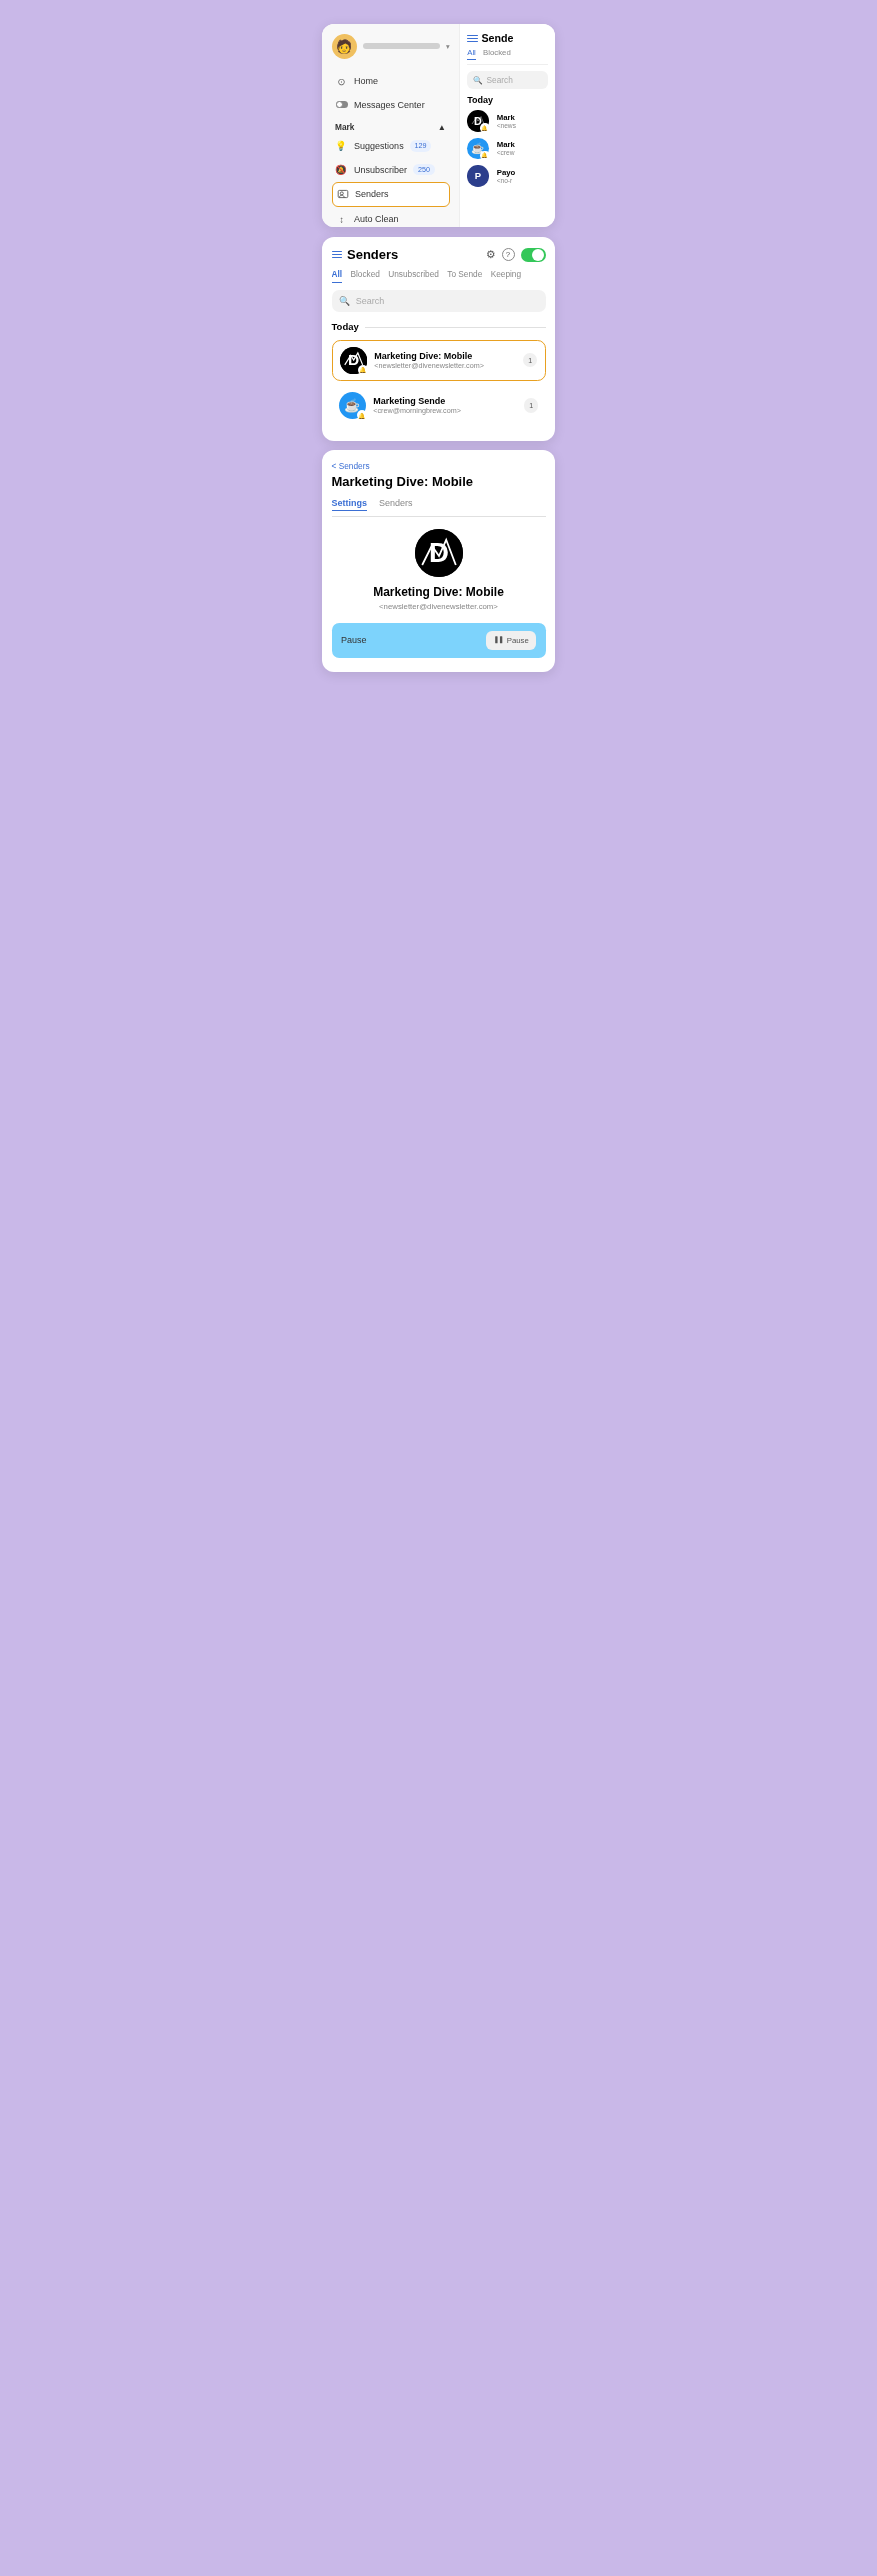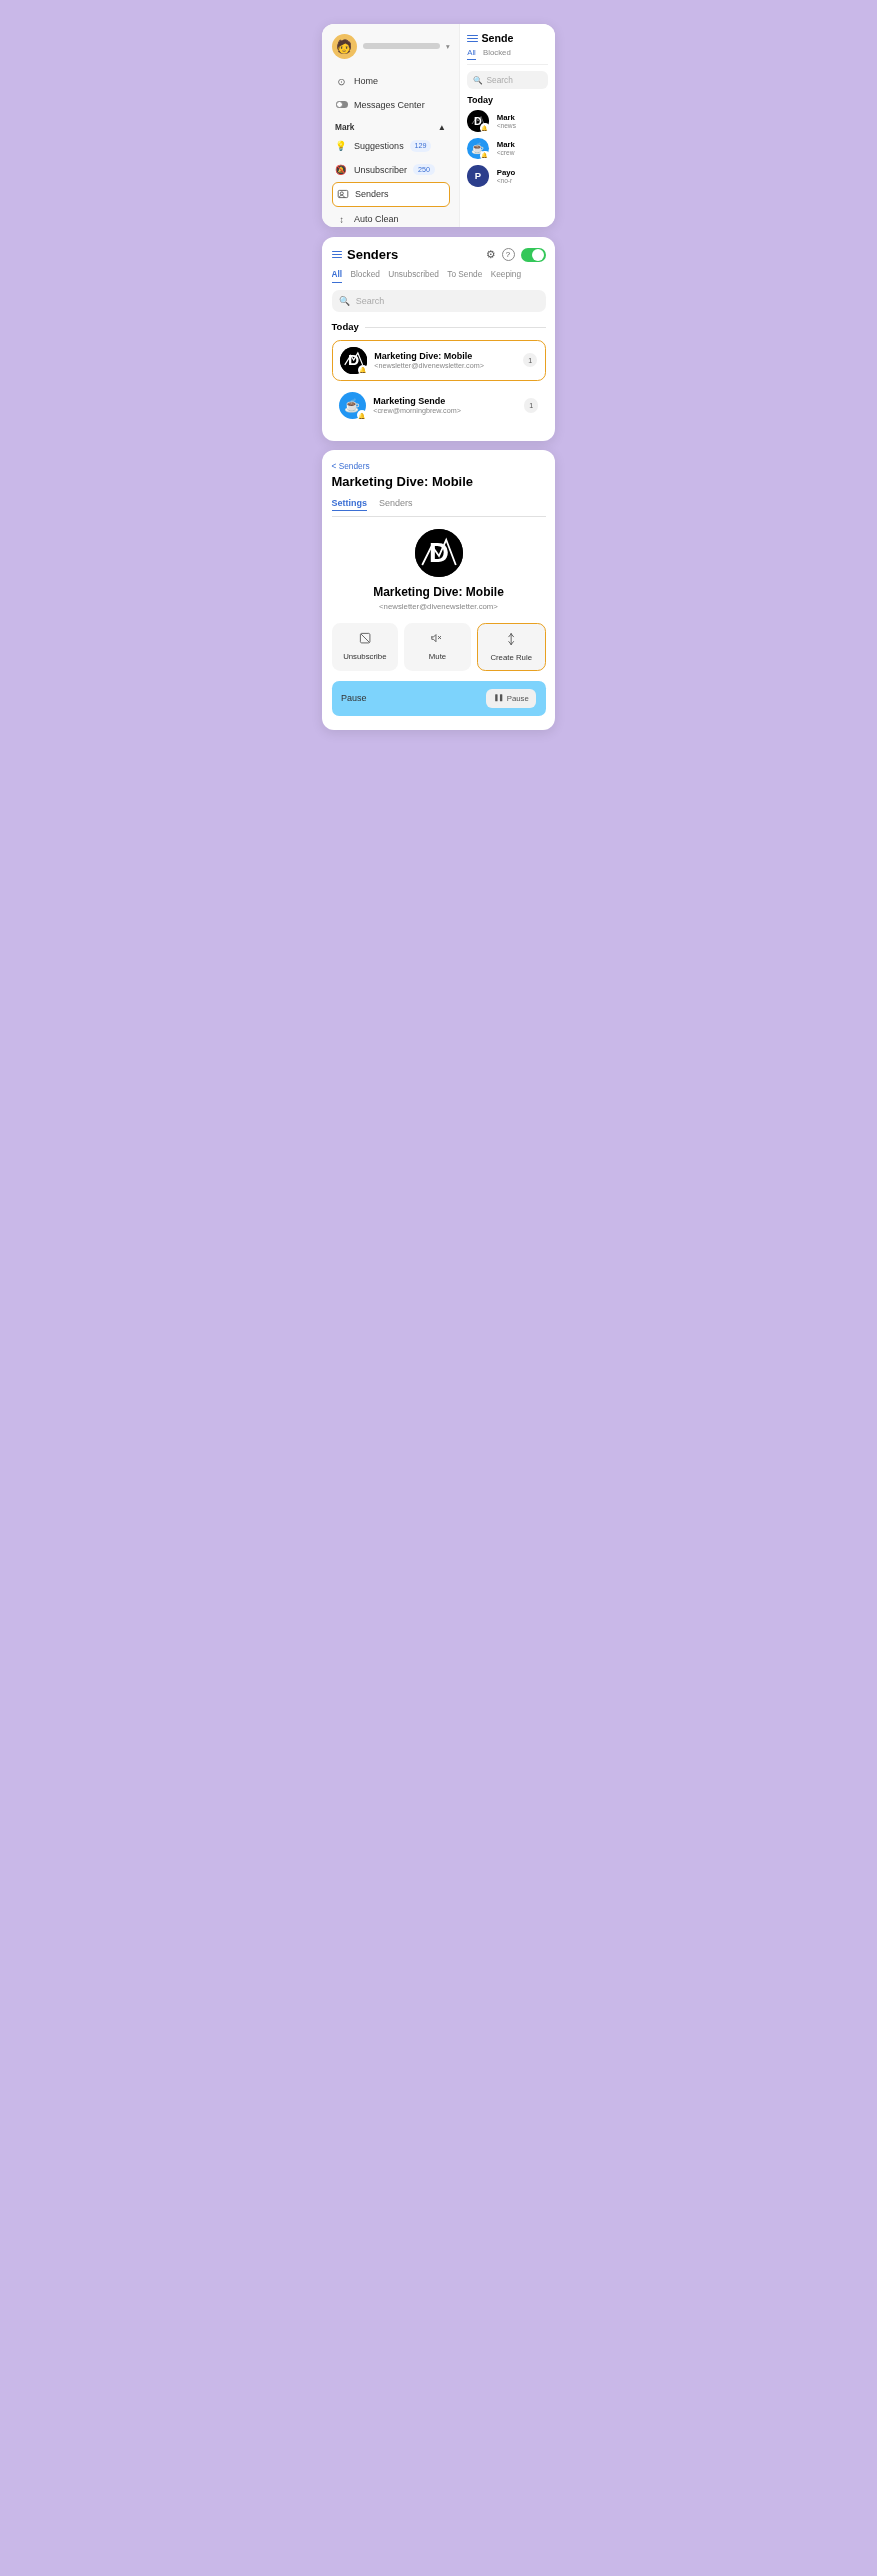--- a/index.html
+++ b/index.html
@@ -694,49 +694,20 @@
           <circle cx="40" cy="40" r="40" fill="black"></circle>
           <text x="40" y="55" text-anchor="middle" font-size="46" font-weight="700" fill="white" font-family="sans-serif">D</text>
           <path d="M12 60 L28 28 L40 45 L52 18 L68 60" stroke="white" stroke-width="3" fill="none"></path>
         </svg>
       </div>
     </div>
 
     <div class="detail-name">Marketing Dive: Mobile</div>
     <div class="detail-email">&lt;newsletter@divenewsletter.com&gt;</div>
 
-    <div class="action-buttons">
-
-      <div class="action-btn">
-        <span class="action-btn-icon">
-          <svg width="14.3" height="14.3" viewBox="0 0 24 24" fill="none">
-            <path d="M5 5L19 19M18 4H6C5 4 4 5 4 6v12c0 1 1 2 2 2h12c1 0 2-1 2-2V6c0-1-1-2-2-2z" stroke="#555" stroke-width="1.5"></path>
-          </svg>
-        </span>
-        <span>Unsubscribe</span>
-      </div>
-
-      <div class="action-btn">
-        <span class="action-btn-icon">
-          <svg width="14.3" height="14.3" viewBox="0 0 24 24" fill="none">
-            <path d="M18 9l-4 4m0-4l4 4M3 10h3l4-4v12l-4-4H3v-4z" stroke="#555" stroke-width="1.5" stroke-linecap="round" stroke-linejoin="round"></path>
-          </svg>
-        </span>
-        <span>Mute</span>
-      </div>
-
-      <div class="action-btn highlighted">
-        <span class="action-btn-icon">
-          <svg width="14.3" height="14.3" viewBox="0 0 24 24" fill="none">
-            <path d="M12 3v18M12 3l-4 5M12 3l4 5M12 21l-4-5M12 21l4-5" stroke="#555" stroke-width="1.5" stroke-linecap="round" stroke-linejoin="round"></path>
-          </svg>
-        </span>
-        <span>Create Rule</span>
-      </div>
-    </div>
 
     <div class="pause-row">
       <span class="pause-label">Pause</span>
       <div class="pause-btn">
         <span>
           <svg width="9.5" height="9.5" viewBox="0 0 16 16" fill="none">
             <rect x="2" y="2" width="4" height="12" rx="1" fill="#555"></rect>
             <rect x="10" y="2" width="4" height="12" rx="1" fill="#555"></rect>
           </svg>
         </span>

